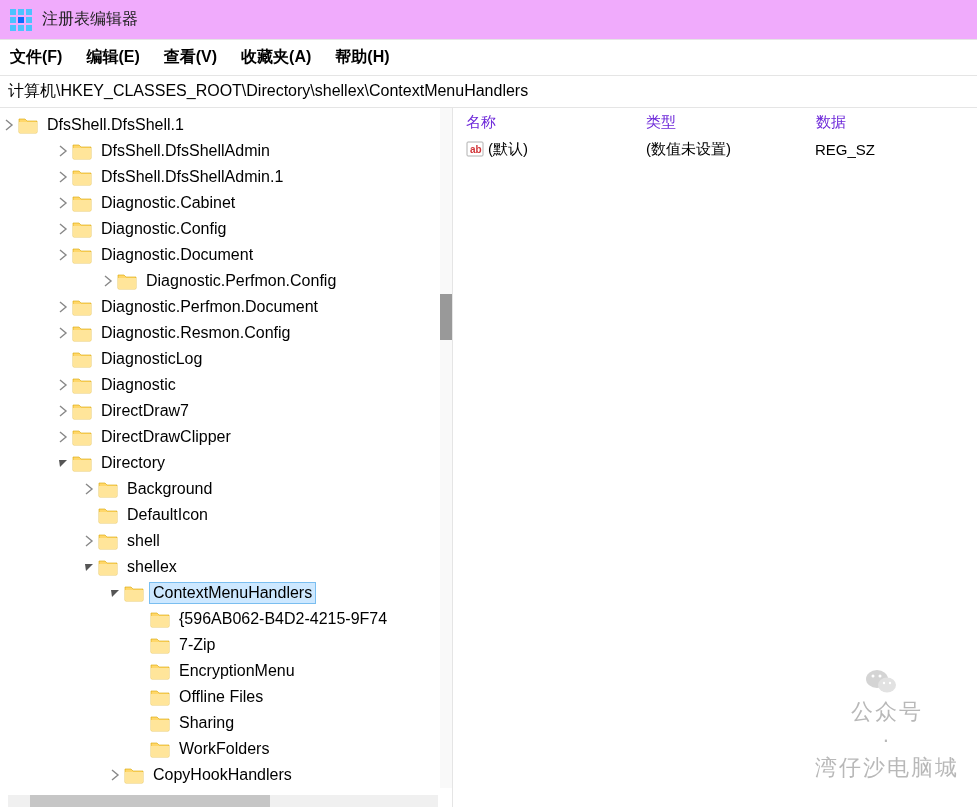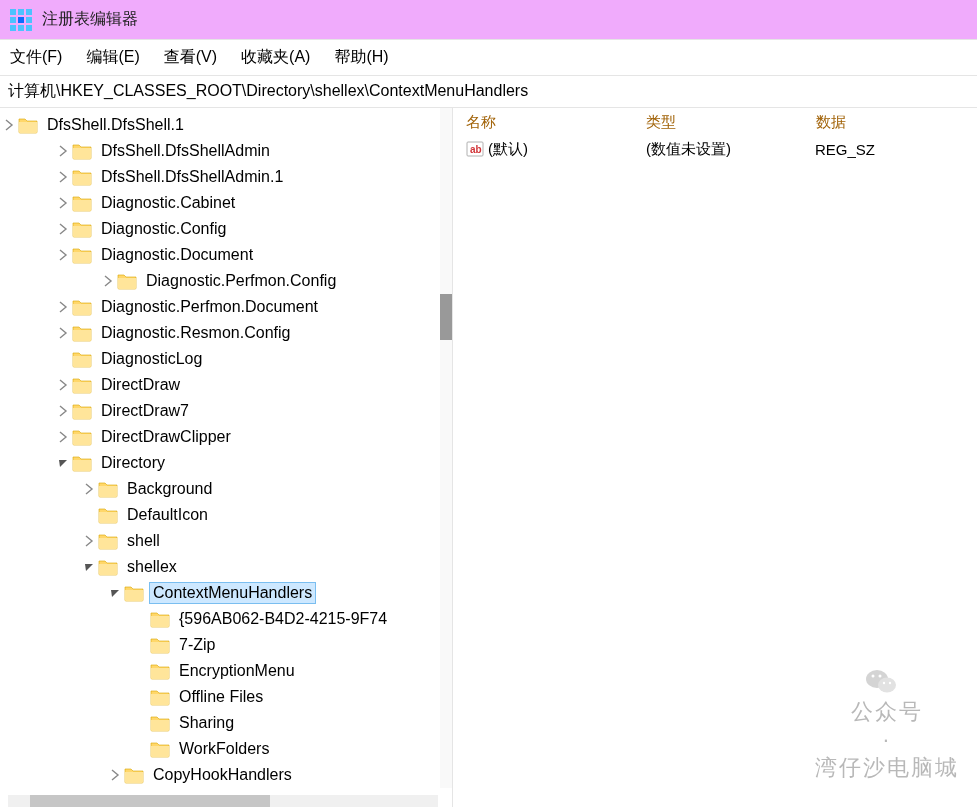--- a/index.html
+++ b/index.html
@@ -2,36 +2,36 @@
 <html><head>
 <meta charset="utf-8">
 <style>
 * { margin:0; padding:0; box-sizing:border-box; font-family:"Microsoft YaHei","Segoe UI",Tahoma,sans-serif; }
 body { width:977px; height:807px; background:#fff; position:relative; overflow:hidden; }
 .titlebar { height:40px; display:flex; align-items:center; padding:0 10px; border-bottom:1px solid #e5e5e5; background:#f0abfc; }
 .app-icon { width:22px; height:22px; margin-right:10px; position:relative; }
 .app-icon svg { width:22px; height:22px; }
 .title-text { font-size:16px; color:#222; }
 .menubar { height:36px; display:flex; align-items:center; padding:0 10px; gap:24px; border-bottom:1px solid #e5e5e5; }
-.menubar span { font-size:16px; color:#000; cursor:default; }
+.menubar span { font-size:16px; color:#000; cursor:default;font-weight:bold; }
 .addressbar { height:32px; display:flex; align-items:center; padding:0 8px; border-bottom:1px solid #e5e5e5; font-size:16px; color:#000; }
 .splitter-row { display:flex; height:calc(807px - 40px - 36px - 32px); }
 .tree-pane { width:452px; height:100%; overflow:hidden; position:relative; }
 .tree-inner { position:absolute; top:0; left:0; right:12px; bottom:12px; overflow:hidden; }
 .tree { padding-top:4px; }
 .tree-row { height:26px; display:flex; align-items:center; font-size:16px; color:#000; white-space:nowrap; }
 .tree-row.selected .tree-label { background:#cde8ff; outline:1px solid #7abef0; }
 .chev { width:18px; display:flex; align-items:center; justify-content:center; color:#888; font-size:14px; cursor:default; }
 .chev.open { color:#555; }
 .chev.blank { visibility:hidden; }
 .folder { width:20px; height:18px; margin-right:6px; flex-shrink:0; }
 .tree-label { padding:1px 3px; }
 .divider { width:6px; cursor:ew-resize; background:transparent; border-left:1px solid #e5e5e5; }
 .list-pane { flex:1; height:100%; overflow:auto; position:relative; }
-.list-header { display:flex; height:28px; align-items:center; font-size:15px; color:#a16207; }
+.list-header { display:flex; height:28px; align-items:center; font-size:15px; color:#6d28d9; }
 .col { padding:4px 8px; }
 .col-name { width:180px; }
 .col-type { width:170px; }
 .col-data { flex:1; }
 .list-row { display:flex; height:26px; align-items:center; font-size:15px; color:#000; }
 .val-icon { width:18px; height:18px; margin-left:6px; margin-right:4px; flex-shrink:0; }
 .hscroll { position:absolute; left:8px; bottom:0; height:12px; width:430px; background:#f0f0f0; }
 .hscroll-thumb { position:absolute; left:22px; top:0; height:12px; width:240px; background:#c6c6c6; }
 .vscroll { position:absolute; right:0; top:0; width:12px; height:680px; background:#f9f9f9; }
 .vscroll-thumb { position:absolute; left:0; top:186px; width:12px; height:46px; background:#999; }
@@ -182,21 +182,21 @@
           </div>
           <div class="tree-row" style="padding-left: 54px;">
             <span class="chev ">
               <svg width="12" height="12" viewBox="0 0 12 12">
                 <path d="M3 1 L9 6 L3 11" fill="none" stroke="#888" stroke-width="1.4"></path>
               </svg>
             </span>
             <span class="folder"><svg width="20" height="18">
                 <use href="#fld"></use>
               </svg></span>
-            <span class="tree-label">DirectDraw</span>
+            <span class="tree-label">Diagnostic</span>
           </div>
           <div class="tree-row" style="padding-left: 54px;">
             <span class="chev ">
               <svg width="12" height="12" viewBox="0 0 12 12">
                 <path d="M3 1 L9 6 L3 11" fill="none" stroke="#888" stroke-width="1.4"></path>
               </svg>
             </span>
             <span class="folder"><svg width="20" height="18">
                 <use href="#fld"></use>
               </svg></span>

